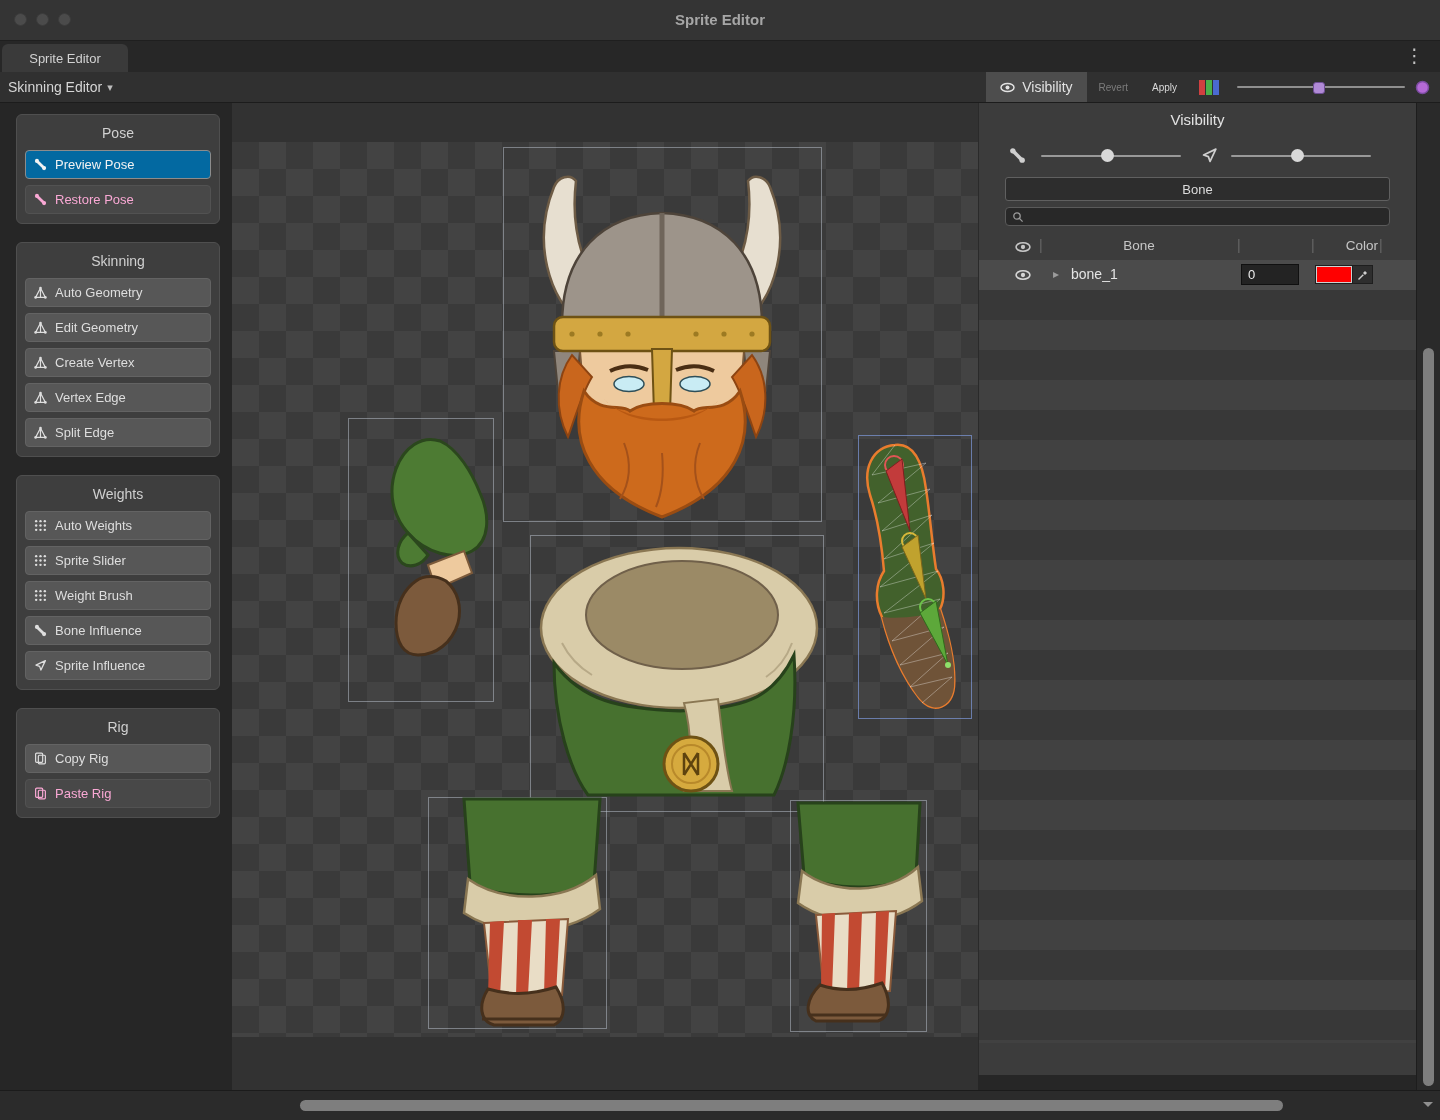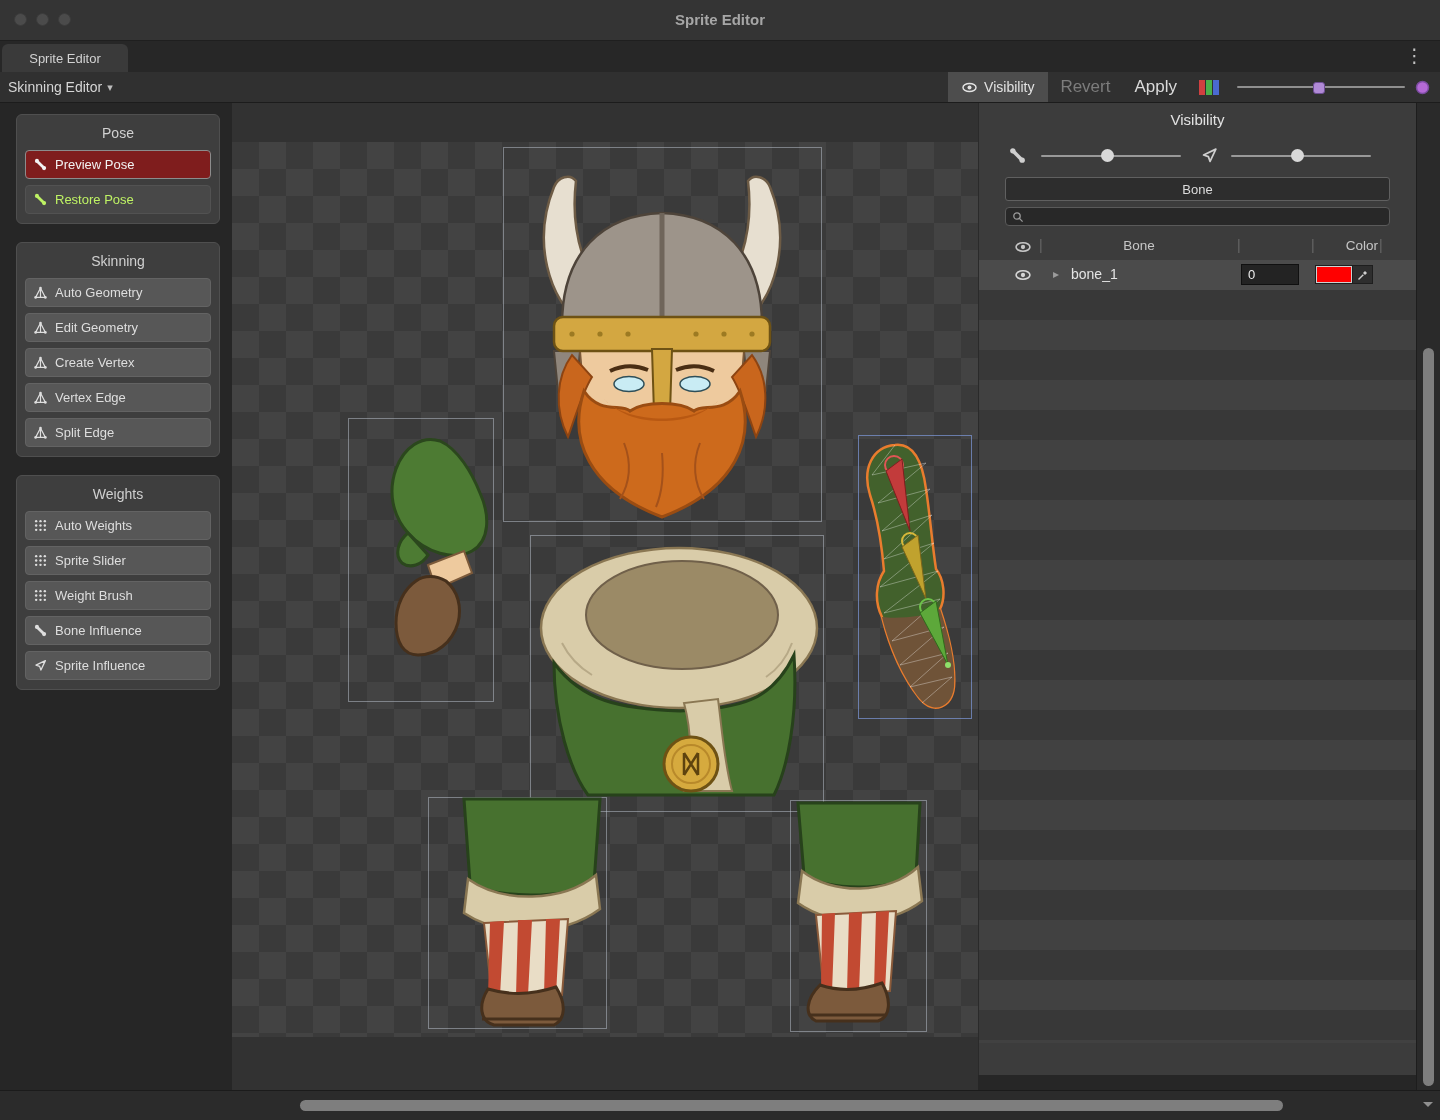--- a/index.html
+++ b/index.html
@@ -18,37 +18,37 @@
   .tabbar{position:absolute;left:0;top:41px;width:1440px;height:31px;background:#272727;}
   .tab{position:absolute;left:2px;top:3px;width:126px;height:28px;background:#3a3a3a;border-radius:6px 6px 0 0;
        color:#d2d2d2;font-size:13px;display:flex;align-items:center;justify-content:center;}
   .kebab{position:absolute;right:16px;top:4px;color:#c2c2c2;font-size:19px;line-height:22px;cursor:default;}
   
   .toolbar{position:absolute;left:0;top:72px;width:1440px;height:31px;background:#303030;border-bottom:1px solid #1c1c1c;box-sizing:border-box;padding-left:32px;}
   .mode{position:absolute;left:8px;top:0;height:30px;display:flex;align-items:center;gap:5px;color:#d6d6d6;font-size:14px;}
   .mode .caret{font-size:11px;color:#bdbdbd;}
   .toolbar-right{position:absolute;right:4px;top:0;height:30px;display:flex;align-items:center;}
   .vis-btn{display:flex;align-items:center;gap:7px;height:30px;padding:0 14px;background:#4d4d4d;color:#e2e2e2;font-size:14px;}
-  .tb-txt{padding:0 12px;font-size:17px;}
+  .tb-txt{padding:0 12px;font-size:10px;}
   .revert{color:#7c7c7c;}
   .apply{color:#dadada;}
   .rgb-icon{margin:0 10px;}
   .tslider{position:relative;width:168px;height:16px;margin:0 8px;}
   .tslider .line{position:absolute;left:0;right:0;top:7px;height:2px;background:#8f8f8f;border-radius:1px;}
   .tslider .thumb{position:absolute;top:3px;left:76px;width:10px;height:10px;border-radius:3px;background:#b08ad6;border:1px solid #6e4e96;}
   .picker-icon{margin:0 6px 0 2px;}
   
   .sidebar{position:absolute;left:16px;top:114px;width:204px;}
   .panel{background:#3e3e3e;border:1px solid #4f4f4f;border-radius:6px;padding:8px 8px 9px;margin-bottom:18px;box-sizing:border-box;}
   .panel-title{text-align:center;color:#d0d0d0;font-size:14px;margin:2px 0 9px;}
   .sbtn{display:flex;align-items:center;gap:8px;height:29px;background:#575757;border:1px solid #636363;border-radius:4px;
         color:#dedede;font-size:13px;padding:0 8px;margin-bottom:6px;box-sizing:border-box;cursor:default;}
   .sbtn:last-child{margin-bottom:0;}
-  .sbtn.active{background:#7f1d1d;border-color:#8c8c8c;color:#f2f2f2;}
-  .sbtn.disabled{background:#484848;border-color:#525252;color:#bef264;}
+  .sbtn.active{background:#0369a1;border-color:#8c8c8c;color:#f2f2f2;}
+  .sbtn.disabled{background:#484848;border-color:#525252;color:#f9a8d4;}
   
   .canvas{position:absolute;left:232px;top:103px;width:746px;height:987px;background:#323232;overflow:hidden;}
   .checker{position:absolute;left:0;top:39px;width:746px;height:895px;background-color:#3a3a3a;
     background-image:
       linear-gradient(45deg,#434343 25%,transparent 25%,transparent 75%,#434343 75%),
       linear-gradient(45deg,#434343 25%,transparent 25%,transparent 75%,#434343 75%);
     background-position:0 0,27px 27px;background-size:54px 54px;}
   .bbox{position:absolute;border:1px solid rgba(190,198,210,.5);}
   .bbox.sel{border-color:rgba(130,160,230,.65);}
   svg.art{position:absolute;left:0;top:0;}
@@ -257,20 +257,35 @@
       <span>Bone Influence</span>
     </div>
     <div class="sbtn">
       <svg class="i" width="13" height="13" viewBox="0 0 12 12">
           <use href="#sym-dart"></use>
         </svg>
       <span>Sprite Influence</span>
     </div>
   </div>
 
+  <div class="panel">
+    <div class="panel-title">Rig</div>
+    <div class="sbtn">
+      <svg class="i" width="13" height="13" viewBox="0 0 12 12">
+          <use href="#sym-copy"></use>
+        </svg>
+      <span>Copy Rig</span>
+    </div>
+    <div class="sbtn disabled">
+      <svg class="i" width="13" height="13" viewBox="0 0 12 12">
+          <use href="#sym-copy"></use>
+        </svg>
+      <span>Paste Rig</span>
+    </div>
+  </div>
 </div>
 
 <div class="canvas">
   <div class="checker"></div>
 
   <div class="bbox" style="left:271px;top:44px;width:317px;height:373px;"></div>
   <div class="bbox" style="left:116px;top:315px;width:144px;height:282px;"></div>
   <div class="bbox" style="left:298px;top:432px;width:292px;height:275px;"></div>
   <div class="bbox sel" style="left:626px;top:332px;width:112px;height:282px;"></div>
   <div class="bbox" style="left:196px;top:694px;width:177px;height:230px;"></div>

